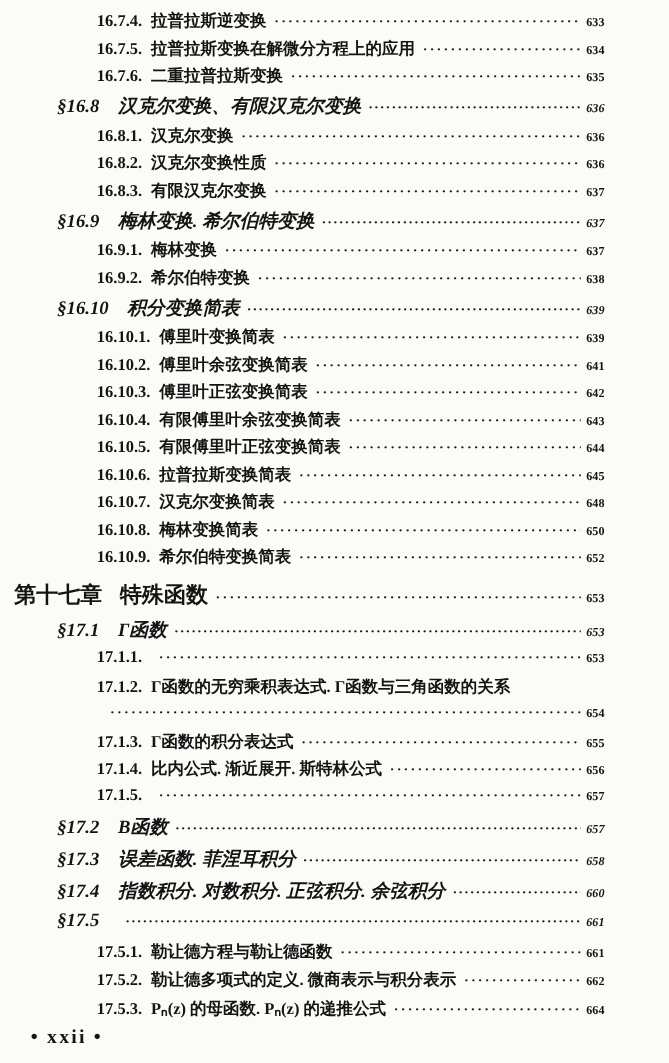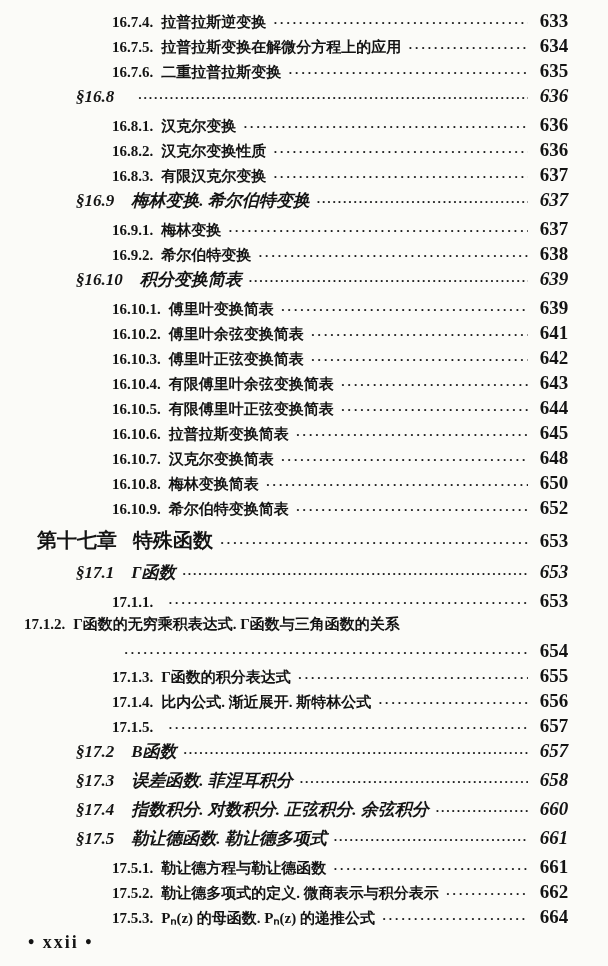--- a/index.html
+++ b/index.html
@@ -16,55 +16,54 @@
     box-sizing: border-box;
     padding-top: 10px;
   }
   .toc { width: 100%; }
   .row {
     display: flex;
     align-items: baseline;
     box-sizing: border-box;
     padding-right: 33px;
     overflow: hidden;
-    margin-left: 24px;
   }
   .num { font-weight: bold; white-space: nowrap; }
   .title { white-space: nowrap; font-weight: bold; }
   .leader {
     flex: 1 1 auto;
     overflow: hidden;
     white-space: nowrap;
     font-size: 13px;
     font-weight: bold;
     letter-spacing: 2px;
     margin-left: 7px;
     margin-right: 5px;
     color: #1a1a1a;
   }
   .pagenum {
     flex: 0 0 42px;
     width: 42px;
-    text-align: center;
+    text-align: left;
     font-weight: bold;
-    font-size: 19px;
+    font-size: 11px;
     white-space: nowrap;
   }
   
   .lvl-sub { padding-left: 88px; font-size: 15px; height: 25px; }
   .lvl-sub .num { margin-right: 8px; }
   
   .lvl-section { padding-left: 52px; font-size: 17px; height: 29px; font-style: italic; }
   .lvl-section .num { margin-right: 17px; }
   
   .lvl-chapter { padding-left: 13px; font-size: 20px; height: 30px; margin-top: 5px; margin-bottom: 4px; }
   .lvl-chapter .num { margin-right: 16px; }
   .lvl-chapter .title { font-weight: bold; }
   
-  .lvl-wrap { font-size: 15px; height: 25px; }
+  .lvl-wrap { padding-left: 88px; font-size: 15px; height: 25px; }
   .lvl-wrap .num { margin-right: 8px; }
   .lvl-wrap .leader, .lvl-wrap .pagenum { visibility: hidden; flex: 0 0 0; width: 0; margin: 0; }
   .lvl-wrap .title { flex: 1 1 auto; }
   
   .lvl-cont { padding-left: 100px; font-size: 15px; height: 25px; }
   .lvl-cont .num { margin: 0; }
   .lvl-cont .leader { margin-left: 0; }
   .footer {
     position: absolute;
     left: 28px;
@@ -92,20 +91,21 @@
     <span class="pagenum">634</span>
   </div>
       <div class="row lvl-sub">
     <span class="num">16.7.6.</span>
     <span class="title">二重拉普拉斯变换</span>
     <span class="leader">································································································································································</span>
     <span class="pagenum">635</span>
   </div>
       <div class="row lvl-section">
     <span class="num">§16.8</span>
+    <span class="title">汉克尔变换、有限汉克尔变换</span>
     <span class="leader">································································································································································</span>
     <span class="pagenum">636</span>
   </div>
       <div class="row lvl-sub">
     <span class="num">16.8.1.</span>
     <span class="title">汉克尔变换</span>
     <span class="leader">································································································································································</span>
     <span class="pagenum">636</span>
   </div>
       <div class="row lvl-sub">
@@ -257,21 +257,20 @@
     <span class="pagenum">658</span>
   </div>
       <div class="row lvl-section">
     <span class="num">§17.4</span>
     <span class="title">指数积分. 对数积分. 正弦积分. 余弦积分</span>
     <span class="leader">································································································································································</span>
     <span class="pagenum">660</span>
   </div>
       <div class="row lvl-section">
     <span class="num">§17.5</span>
-    <span class="title">勒让德函数. 勒让德多项式</span>
     <span class="leader">································································································································································</span>
     <span class="pagenum">661</span>
   </div>
       <div class="row lvl-sub">
     <span class="num">17.5.1.</span>
     <span class="title">勒让德方程与勒让德函数</span>
     <span class="leader">································································································································································</span>
     <span class="pagenum">661</span>
   </div>
       <div class="row lvl-sub">

